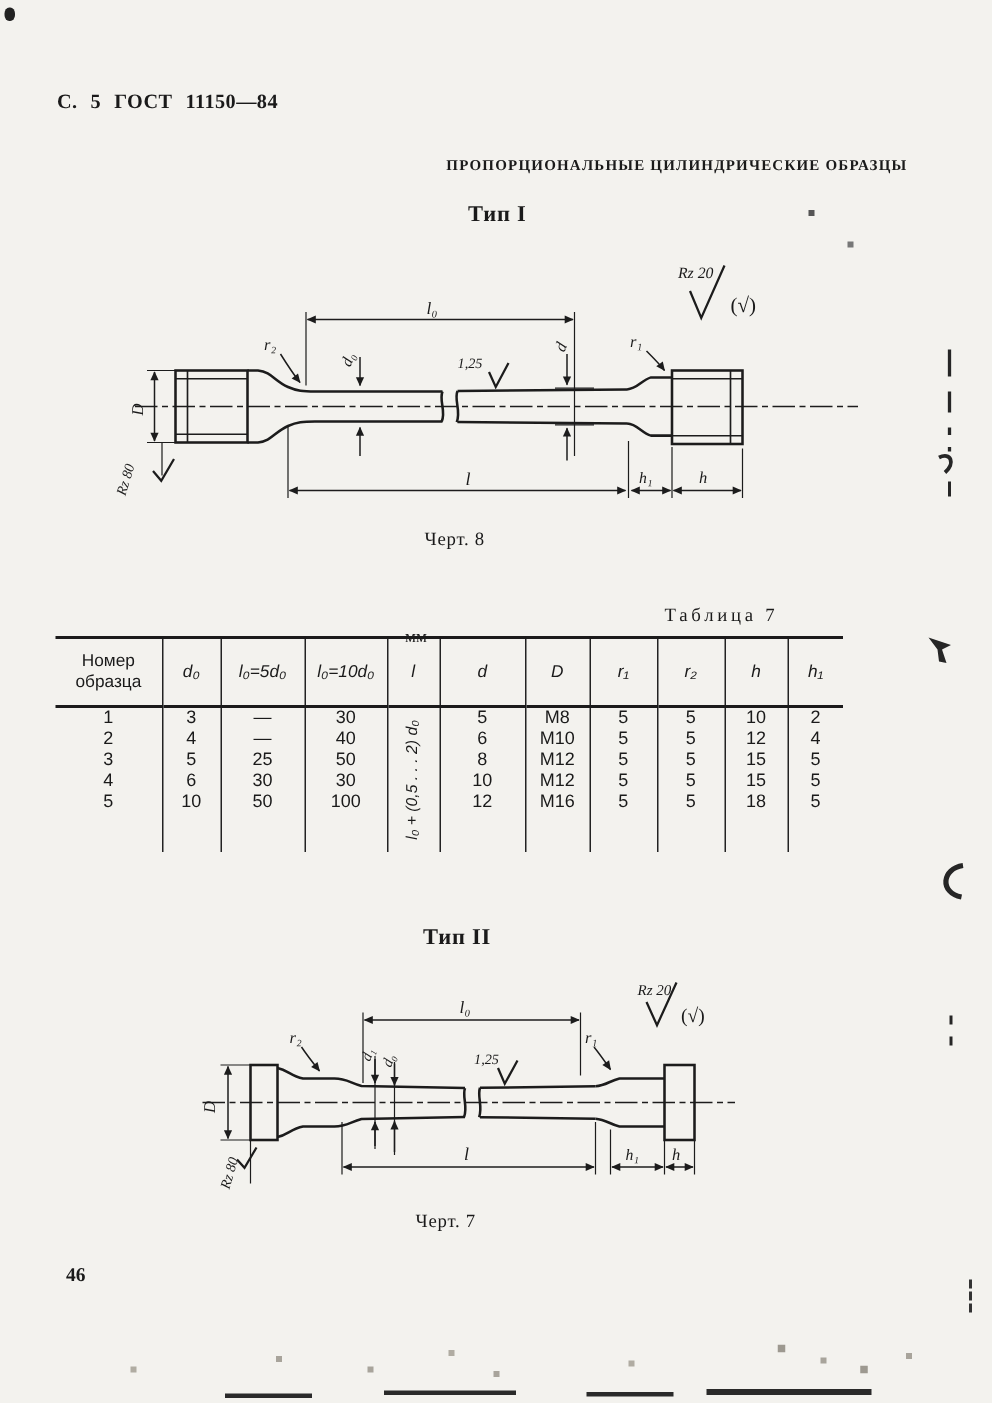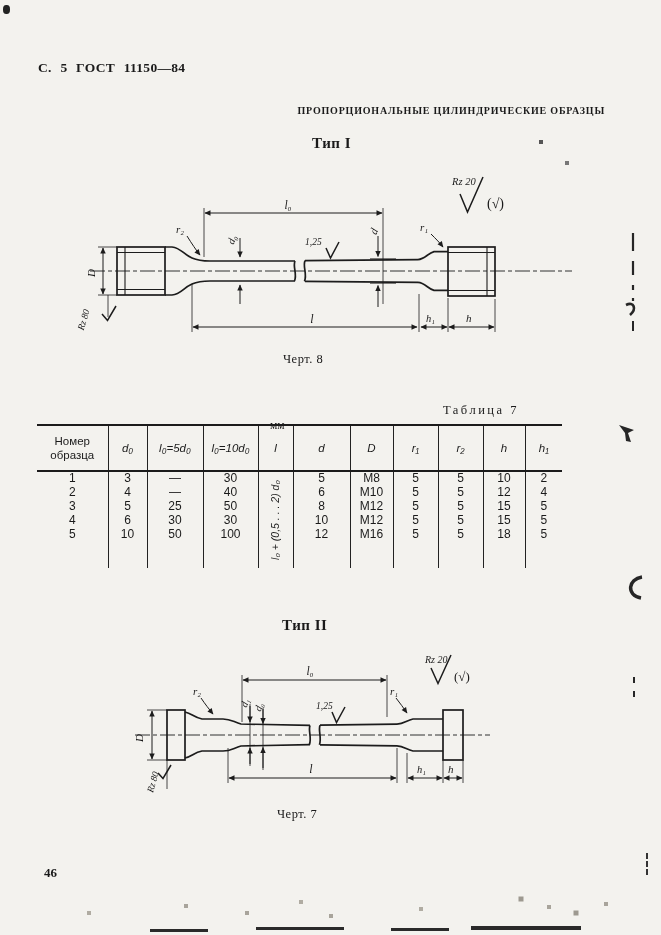--- a/index.html
+++ b/index.html
@@ -9,21 +9,21 @@
     color:#1a1a1a;
     font-family:"Liberation Serif","DejaVu Serif",serif;
   }
   .abs{position:absolute;}
   .doc-header{left:38px;top:60px;font-size:13.5px;font-weight:bold;word-spacing:5px;letter-spacing:.3px;}
   .doc-title{left:0;top:105px;width:605px;text-align:right;font-size:10px;font-weight:bold;letter-spacing:.8px;}
   .type-heading{font-size:15px;font-weight:bold;letter-spacing:.5px;}
   .fig-caption{font-size:12.5px;letter-spacing:.5px;}
   .table-label{left:443px;top:403px;font-size:12.5px;letter-spacing:2.5px;}
   .units-label{left:270px;top:419px;font-size:11.5px;}
-  .page-number{left:44px;top:842px;font-size:13px;font-weight:bold;margin-top:23px;}
+  .page-number{left:44px;top:842px;font-size:13px;font-weight:bold;}
 
   
   svg text{fill:#1a1a1a;font-family:"Liberation Serif","DejaVu Serif",serif;}
   .ti{font-style:italic;}
 
   
   table.spec{
     position:absolute;left:37px;top:424px;width:525px;
     border-collapse:collapse;table-layout:fixed;
     border-top:2.5px solid #1b1b1b;

